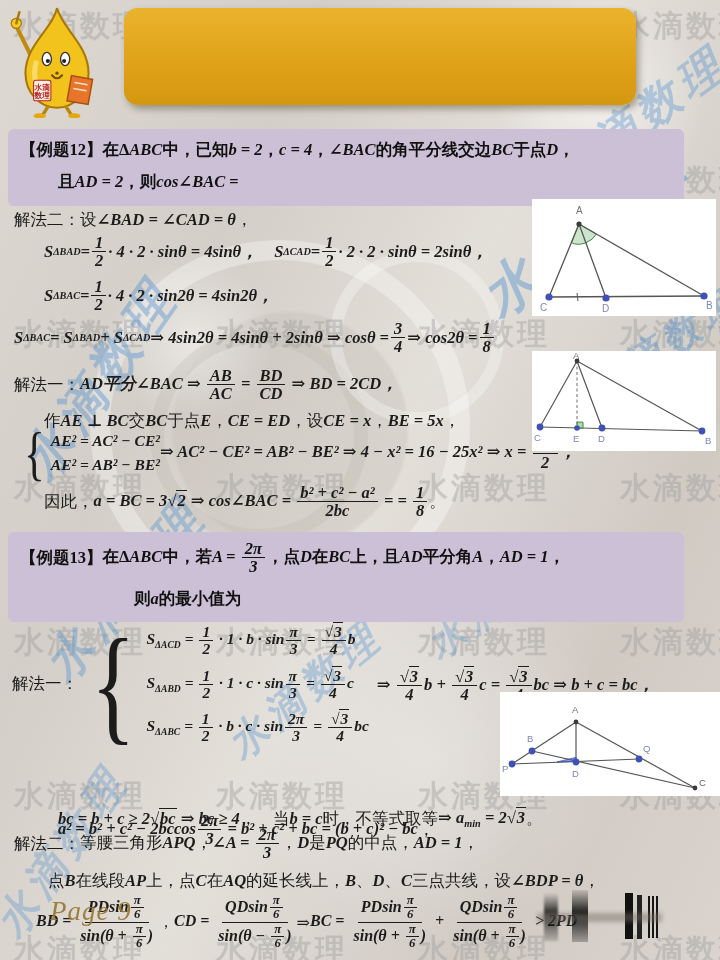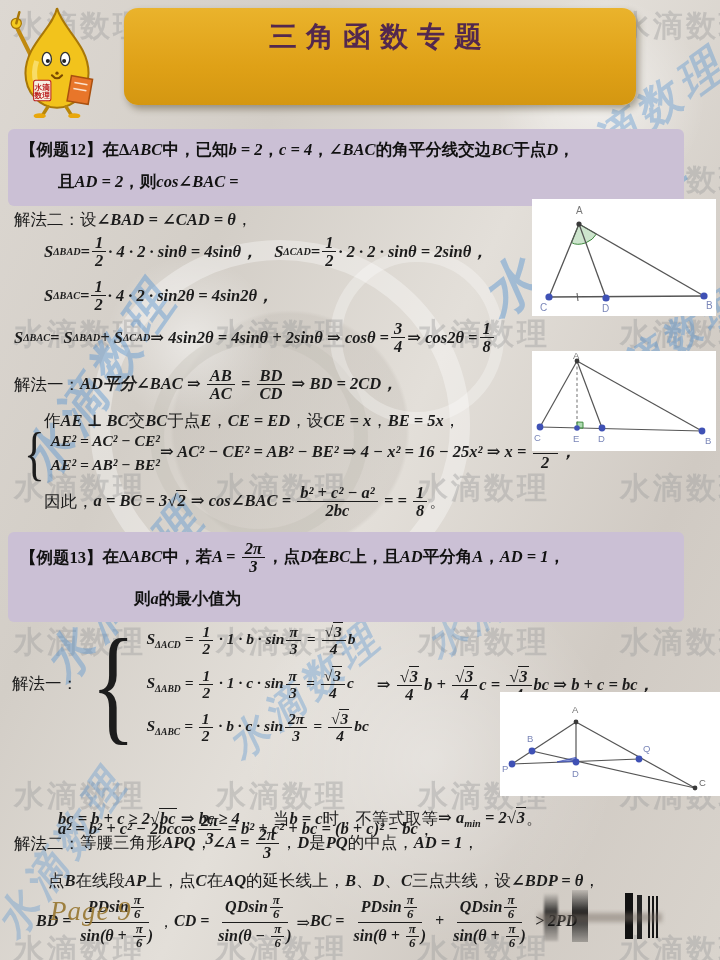--- a/index.html
+++ b/index.html
@@ -118,21 +118,20 @@
         <rect x="27" y="77" width="17" height="20" rx="2" fill="#f6efe2" stroke="#bb2020" stroke-width="1"></rect>
         <text x="35.5" y="86" font-size="7.5" fill="#bb2020" text-anchor="middle" font-weight="bold">水滴</text>
         <text x="35.5" y="94" font-size="7.5" fill="#bb2020" text-anchor="middle" font-weight="bold">数理</text>
         <line x1="41" y1="103" x2="36" y2="111" stroke="#b8860b" stroke-width="3.4" stroke-linecap="round"></line>
         <line x1="59" y1="103" x2="64" y2="111" stroke="#b8860b" stroke-width="3.4" stroke-linecap="round"></line>
         <ellipse cx="33" cy="112" rx="6" ry="2.6" fill="#e8a70c"></ellipse>
         <ellipse cx="67" cy="112" rx="6" ry="2.6" fill="#e8a70c"></ellipse>
       </g>
     </svg>
     <div class="banner">
-      <div class="t1">三角函数专题</div>
     </div>
   </div>
 
   <div class="exbox" style="top:129px;height:77px;">
     <div class="line" style="left:12px;top:10px;position:absolute;">
       <span>【例题12】</span>
         <span>在Δ<span class="m">ABC</span>中，已知<span class="m">b = 2</span>，<span class="m">c = 4</span>，<span class="m">∠BAC</span>的角平分线交边<span class="m">BC</span>于点<span class="m">D</span>，</span>
     </div>
     <div class="line" style="left:50px;top:42px;position:absolute;align-items:flex-end;">
       <span>且<span class="m">AD = 2</span>，则<span class="m">cos∠BAC</span> =</span>

